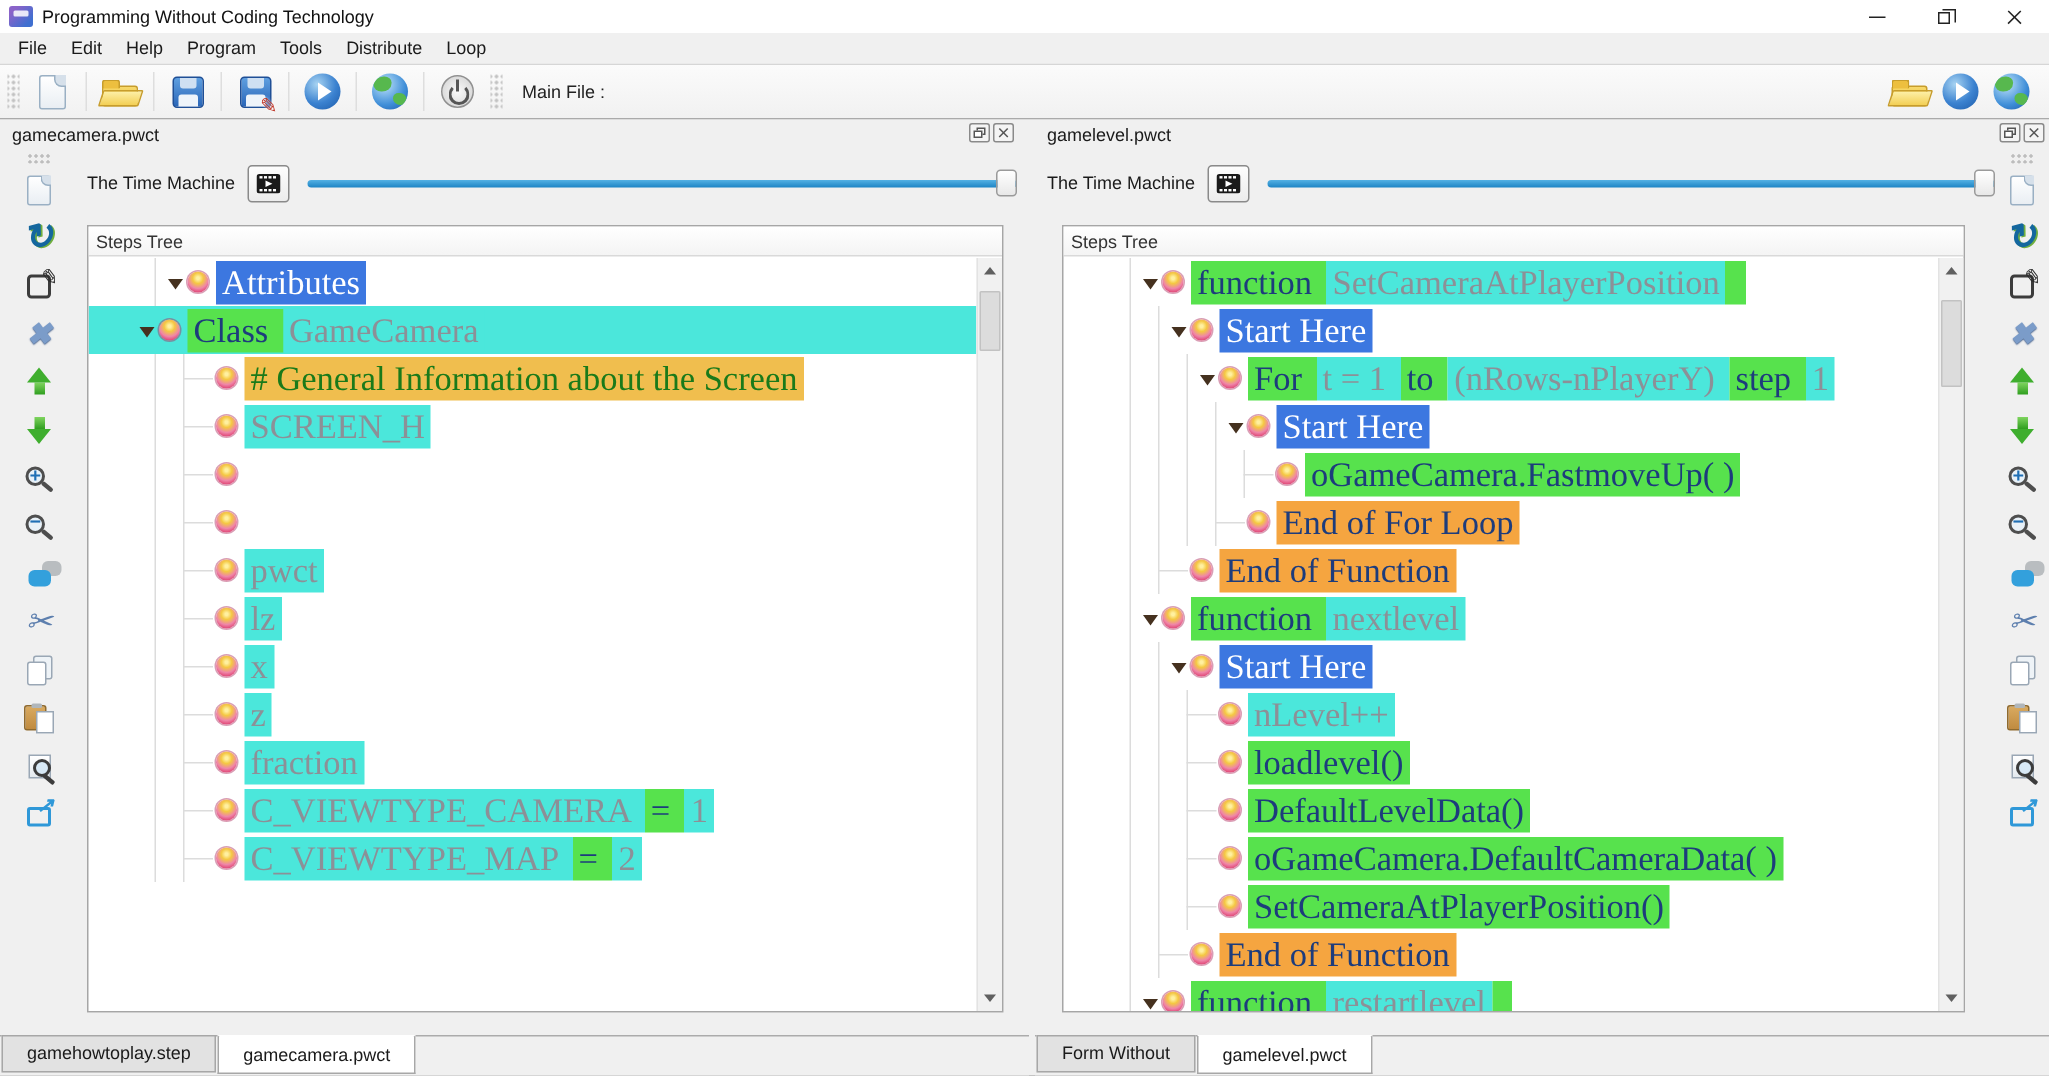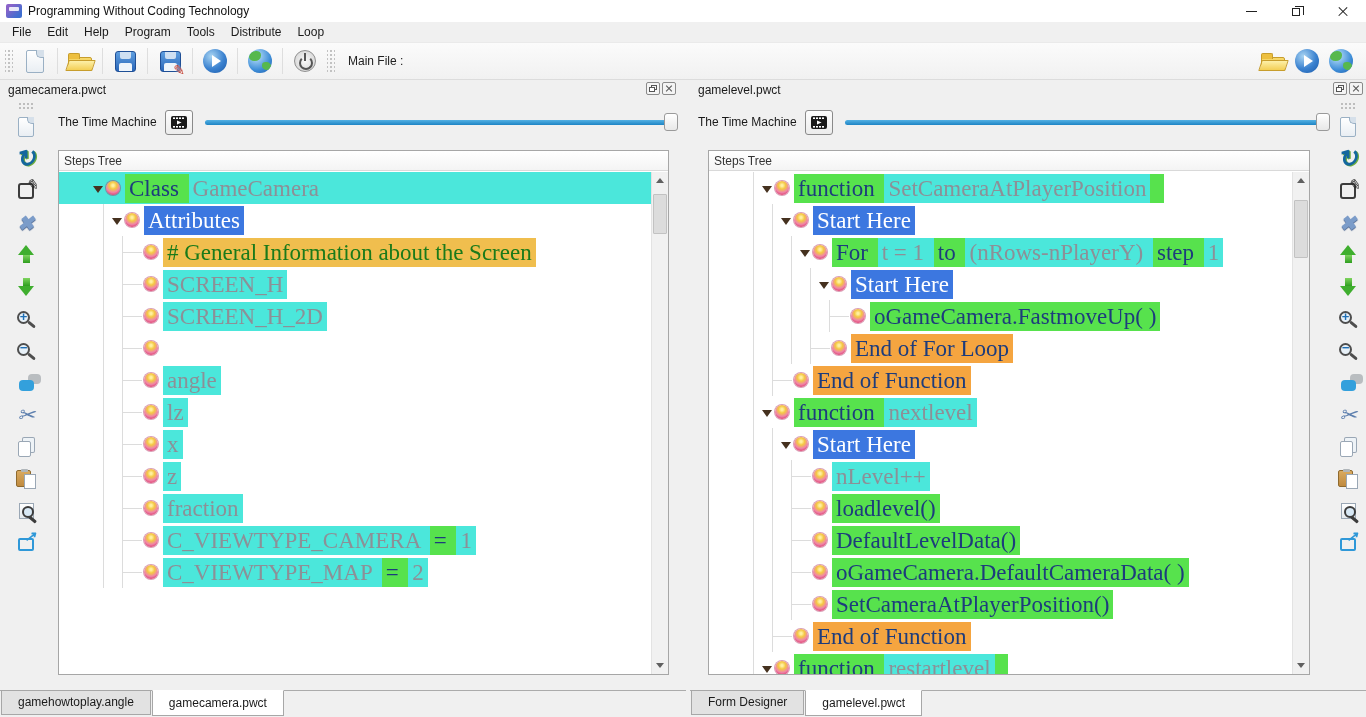--- a/index.html
+++ b/index.html
@@ -299,46 +299,46 @@
           </svg>
         </button>
         <div class="slider">
           <div class="track"></div>
           <div class="handle"></div>
         </div>
       </div>
       <div class="treebox treebox-left">
         <div class="th">Steps Tree</div>
         <div class="trows">
+            <div class="trow"><span class="guide" style="left: 44px;"></span><span class="pad" style="width: 50px;"></span><span class="exp on"></span><span class="sphere"></span><span class="seg" style="background: rgb(60, 119, 224); color: rgb(255, 255, 255);">Attributes</span></div>
             <div class="trow" style="background: rgb(75, 231, 219);"><span class="pad" style="width: 31px;"></span><span class="exp on"></span><span class="sphere"></span><span class="seg" style="background: rgb(87, 226, 77); color: rgb(29, 60, 124);">Class </span><span class="seg" style="background: rgb(75, 231, 219); color: rgb(140, 144, 151);">GameCamera</span></div>
-            <div class="trow"><span class="guide" style="left: 44px;"></span><span class="pad" style="width: 50px;"></span><span class="exp on"></span><span class="sphere"></span><span class="seg" style="background: rgb(60, 119, 224); color: rgb(255, 255, 255);">Attributes</span></div>
             <div class="trow"><span class="guide" style="left: 44px;"></span><span class="guide" style="left: 63px;"></span><span class="conn" style="left: 63px; width: 20px;"></span><span class="pad" style="width: 69px;"></span><span class="exp"></span><span class="sphere"></span><span class="seg" style="background: rgb(240, 190, 78); color: rgb(26, 122, 26);"># General Information about the Screen</span></div>
             <div class="trow"><span class="guide" style="left: 44px;"></span><span class="guide" style="left: 63px;"></span><span class="conn" style="left: 63px; width: 20px;"></span><span class="pad" style="width: 69px;"></span><span class="exp"></span><span class="sphere"></span><span class="seg" style="background: rgb(75, 231, 219); color: rgb(140, 144, 151);">SCREEN_H</span></div>
-            <div class="trow"><span class="guide" style="left: 44px;"></span><span class="guide" style="left: 63px;"></span><span class="conn" style="left: 63px; width: 20px;"></span><span class="pad" style="width: 69px;"></span><span class="exp"></span><span class="sphere"></span><span class="seg" style="background: rgb(75, 231, 219); color: rgb(140, 144, 151);">SCREEN_H_2D</span></div>
             <div class="trow"><span class="guide" style="left: 44px;"></span><span class="guide" style="left: 63px;"></span><span class="conn" style="left: 63px; width: 20px;"></span><span class="pad" style="width: 69px;"></span><span class="exp"></span><span class="sphere"></span></div>
-            <div class="trow"><span class="guide" style="left: 44px;"></span><span class="guide" style="left: 63px;"></span><span class="conn" style="left: 63px; width: 20px;"></span><span class="pad" style="width: 69px;"></span><span class="exp"></span><span class="sphere"></span><span class="seg" style="background: rgb(75, 231, 219); color: rgb(140, 144, 151);">angle</span></div>
+            <div class="trow"><span class="guide" style="left: 44px;"></span><span class="guide" style="left: 63px;"></span><span class="conn" style="left: 63px; width: 20px;"></span><span class="pad" style="width: 69px;"></span><span class="exp"></span><span class="sphere"></span></div>
+            <div class="trow"><span class="guide" style="left: 44px;"></span><span class="guide" style="left: 63px;"></span><span class="conn" style="left: 63px; width: 20px;"></span><span class="pad" style="width: 69px;"></span><span class="exp"></span><span class="sphere"></span><span class="seg" style="background: rgb(75, 231, 219); color: rgb(140, 144, 151);">pwct</span></div>
             <div class="trow"><span class="guide" style="left: 44px;"></span><span class="guide" style="left: 63px;"></span><span class="conn" style="left: 63px; width: 20px;"></span><span class="pad" style="width: 69px;"></span><span class="exp"></span><span class="sphere"></span><span class="seg" style="background: rgb(75, 231, 219); color: rgb(140, 144, 151);">lz</span></div>
             <div class="trow"><span class="guide" style="left: 44px;"></span><span class="guide" style="left: 63px;"></span><span class="conn" style="left: 63px; width: 20px;"></span><span class="pad" style="width: 69px;"></span><span class="exp"></span><span class="sphere"></span><span class="seg" style="background: rgb(75, 231, 219); color: rgb(140, 144, 151);">x</span></div>
             <div class="trow"><span class="guide" style="left: 44px;"></span><span class="guide" style="left: 63px;"></span><span class="conn" style="left: 63px; width: 20px;"></span><span class="pad" style="width: 69px;"></span><span class="exp"></span><span class="sphere"></span><span class="seg" style="background: rgb(75, 231, 219); color: rgb(140, 144, 151);">z</span></div>
             <div class="trow"><span class="guide" style="left: 44px;"></span><span class="guide" style="left: 63px;"></span><span class="conn" style="left: 63px; width: 20px;"></span><span class="pad" style="width: 69px;"></span><span class="exp"></span><span class="sphere"></span><span class="seg" style="background: rgb(75, 231, 219); color: rgb(140, 144, 151);">fraction</span></div>
             <div class="trow"><span class="guide" style="left: 44px;"></span><span class="guide" style="left: 63px;"></span><span class="conn" style="left: 63px; width: 20px;"></span><span class="pad" style="width: 69px;"></span><span class="exp"></span><span class="sphere"></span><span class="seg" style="background: rgb(75, 231, 219); color: rgb(140, 144, 151);">C_VIEWTYPE_CAMERA </span><span class="seg" style="background: rgb(87, 226, 77); color: rgb(29, 60, 124);">= </span><span class="seg" style="background: rgb(75, 231, 219); color: rgb(140, 144, 151);">1</span></div>
             <div class="trow"><span class="guide" style="left: 44px;"></span><span class="guide" style="left: 63px;"></span><span class="conn" style="left: 63px; width: 20px;"></span><span class="pad" style="width: 69px;"></span><span class="exp"></span><span class="sphere"></span><span class="seg" style="background: rgb(75, 231, 219); color: rgb(140, 144, 151);">C_VIEWTYPE_MAP </span><span class="seg" style="background: rgb(87, 226, 77); color: rgb(29, 60, 124);">= </span><span class="seg" style="background: rgb(75, 231, 219); color: rgb(140, 144, 151);">2</span></div>
           </div>
         <div class="vsb">
           <span class="sbu">
               <i class="tri-up"></i>
             </span>
           <span class="sbthumb" style="top:22px;height:40px"></span>
           <span class="sbd">
               <i class="tri-down"></i>
             </span>
         </div>
       </div>
       <div class="tabbar">
-        <span class="tab">gamehowtoplay.angle</span>
+        <span class="tab">gamehowtoplay.step</span>
         <span class="tab active">gamecamera.pwct</span>
       </div>
     </section>
 
     <section class="dock dock-right">
       <div class="dock-title">
         <span>gamelevel.pwct</span>
         <span class="dbtns">
           <span class="db">
               <i class="g-float"></i>
@@ -442,19 +442,19 @@
           <span class="sbu">
               <i class="tri-up"></i>
             </span>
           <span class="sbthumb" style="top:28px;height:58px"></span>
           <span class="sbd">
               <i class="tri-down"></i>
             </span>
         </div>
       </div>
       <div class="tabbar">
-        <span class="tab">Form Designer</span>
+        <span class="tab">Form Without</span>
         <span class="tab active">gamelevel.pwct</span>
       </div>
     </section>
 
   </div>
 </div>
 
 </body></html>

